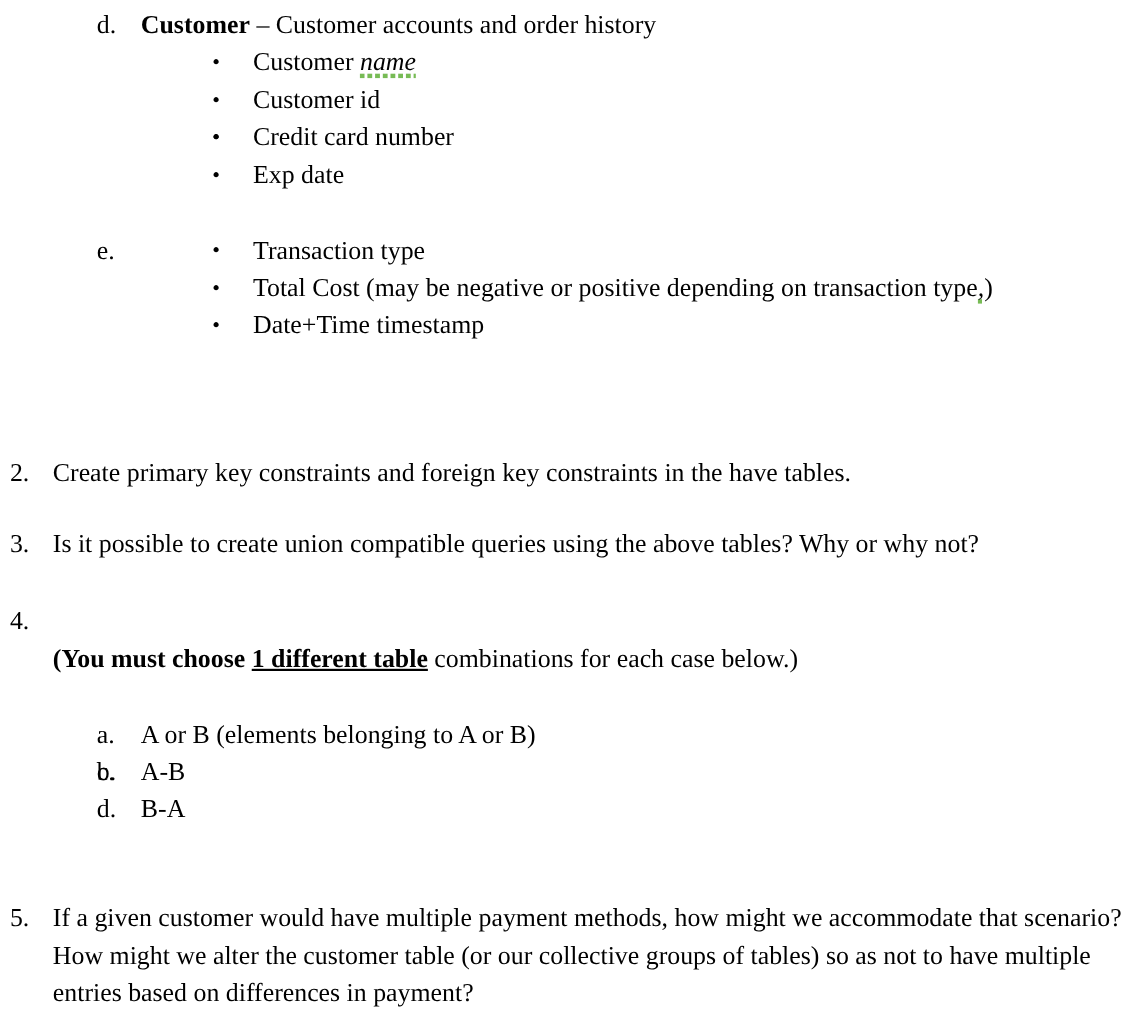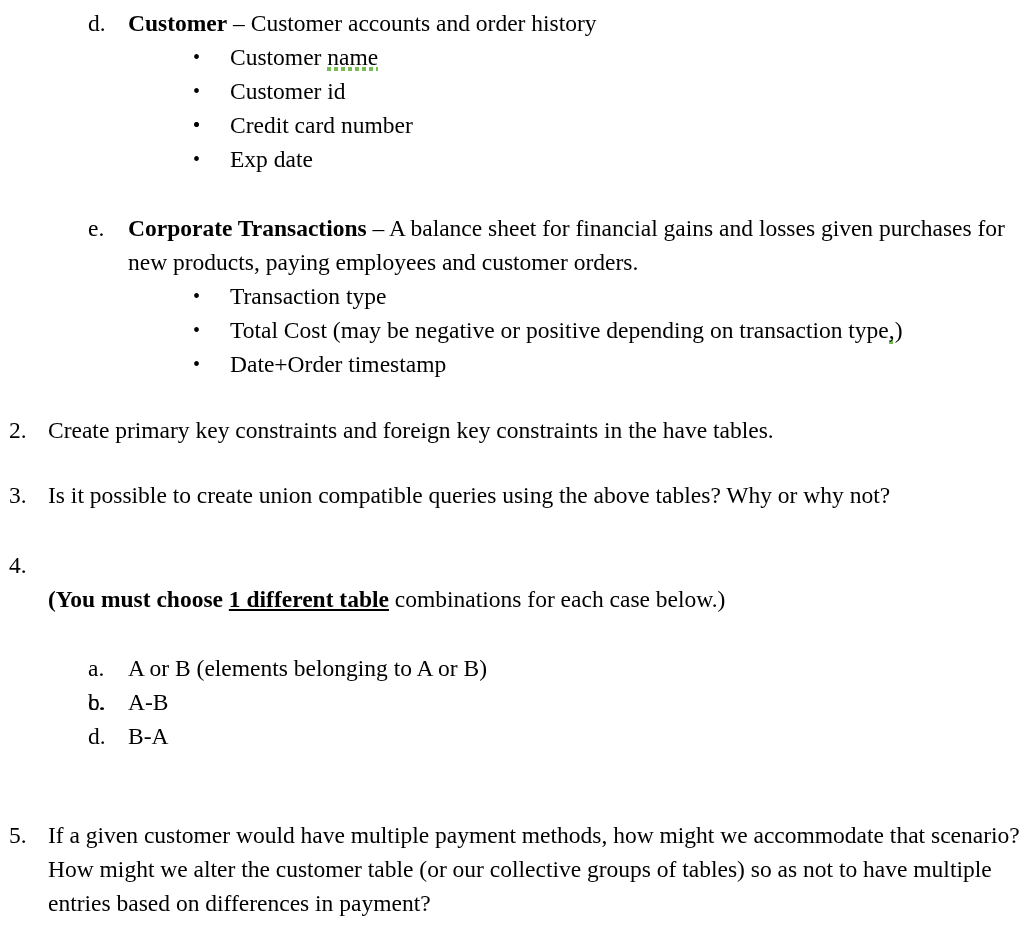--- a/index.html
+++ b/index.html
@@ -83,20 +83,21 @@
   .sq {
     position: relative;
     display: inline;
     background-image: linear-gradient(to right,
         var(--sqc) 0, var(--sqc) 4px,
         transparent 4px, transparent 7px);
     background-repeat: repeat-x;
     background-size: 7px 4px;
     background-position: left bottom 1px;
     padding-bottom: 2px;
+    font-style: italic;
   }
 
   
   .blk { position: absolute; left: 0; width: 1024px; }
 </style>
 </head>
 <body>
 
 <div class="page">
 
@@ -123,34 +124,33 @@
     </div>
     <div class="row lvl-bullet">
       <span class="marker">•</span>
       <span class="body">Exp date</span>
     </div>
   </div>
 
   <div class="blk" style="top:211px;">
     <div class="row lvl-letter">
       <span class="marker">e.</span>
-      <span class="body"><b>Corporate Transactions</b><span> – </span><span>A balance sheet for financial gains and losses given purchases for new products, paying employees and customer orders.</span></span>
     </div>
 
     <div class="row lvl-bullet">
       <span class="marker">•</span>
       <span class="body">Transaction type</span>
     </div>
     <div class="row lvl-bullet">
       <span class="marker">•</span>
       <span class="body"><span>Total Cost (may be negative or positive depending on transaction type</span><span class="sq" style="--sqc:#77bb55;">,</span><span>)</span></span>
     </div>
     <div class="row lvl-bullet">
       <span class="marker">•</span>
-      <span class="body">Date+Order timestamp</span>
+      <span class="body">Date+Time timestamp</span>
     </div>
   </div>
 
   <div class="blk" style="top:413px;">
     <div class="row lvl-number">
       <span class="marker">2.</span>
       <span class="body">Create primary key constraints and foreign key constraints in the have tables.</span>
     </div>
   </div>
 

